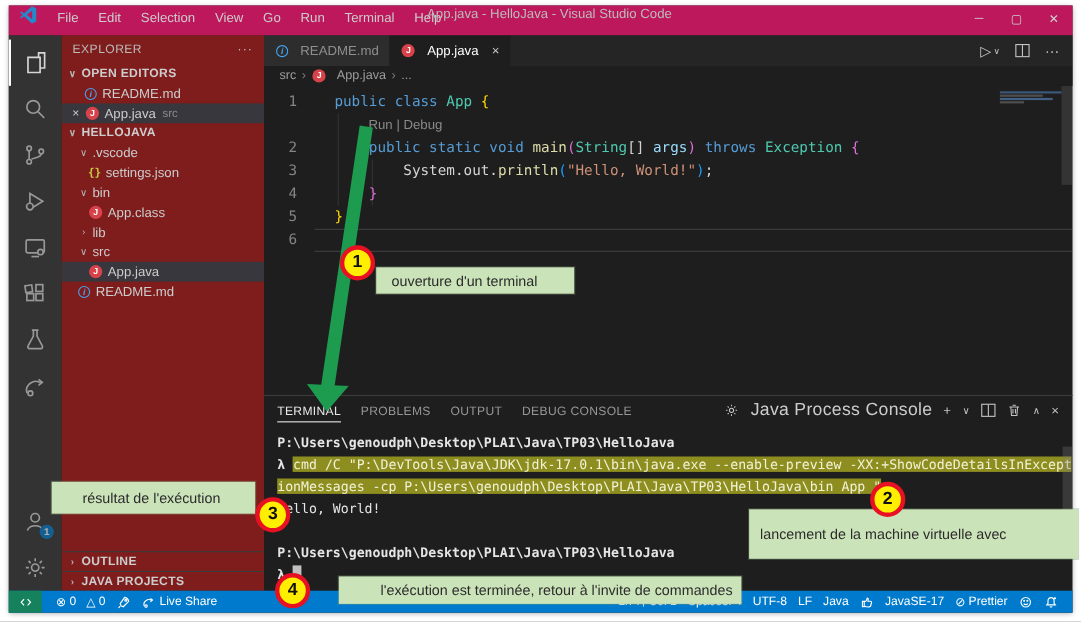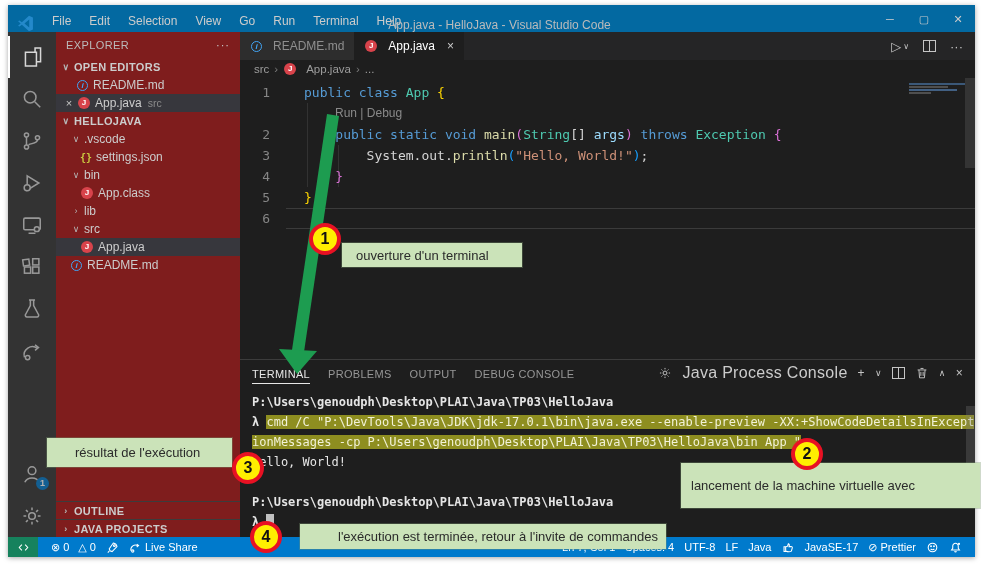--- a/index.html
+++ b/index.html
@@ -6,21 +6,21 @@
   html,body { width:983px; height:565px; background:#fff; overflow:hidden;
               font-family:"Liberation Sans", sans-serif; }
   .page { position:relative; width:983px; height:565px; background:#fff; }
 
   
   .window { position:absolute; left:8px; top:5px; width:967px; height:552px;
             background:#1e1e1e; box-shadow:0 1px 5px rgba(0,0,0,.35);
             display:flex; flex-direction:column; }
 
   
-  .titlebar { height:27px; background:#0369a1; display:flex; align-items:flex-end;
+  .titlebar { height:27px; background:#be185d; display:flex; align-items:flex-start;
               color:#cccccc; font-size:12px; position:relative; flex:0 0 auto; }
   .vscode-logo { width:17px; height:17px; margin:0 10px 0 9px; display:inline-flex; }
   .menubar { display:flex; gap:2px; }
   .menu-item { padding:4px 8px; cursor:default; }
   .win-title { position:absolute; left:16px; right:0; text-align:center; font-size:12px;
                color:#bbbbbb; pointer-events:none; }
   .win-controls { margin-left:auto; display:flex; z-index:2; }
   .win-controls span { width:34px; text-align:center; font-size:11px; color:#cccccc; padding:6px 0; }
 
   
@@ -502,16 +502,16 @@
   <div class="anno-circle" style="left:232px; top:452px;">
     <span>3</span>
   </div>
   <div class="anno-box" style="left:47px; top:438px; width:185px; height:29px; padding-left:28px;">
     <span>résultat de l'exécution</span>
   </div>
 
   <div class="anno-circle" style="left:250px; top:521px;">
     <span>4</span>
   </div>
-  <div class="anno-box" style="left:300px; top:524px; width:366px; height:25px; padding-left:38px;">
+  <div class="anno-box" style="left:308px; top:524px; width:366px; height:25px; padding-left:38px;">
     <span>l'exécution est terminée, retour à l'invite de commandes</span>
   </div>
 </div>
 
 </body></html>

